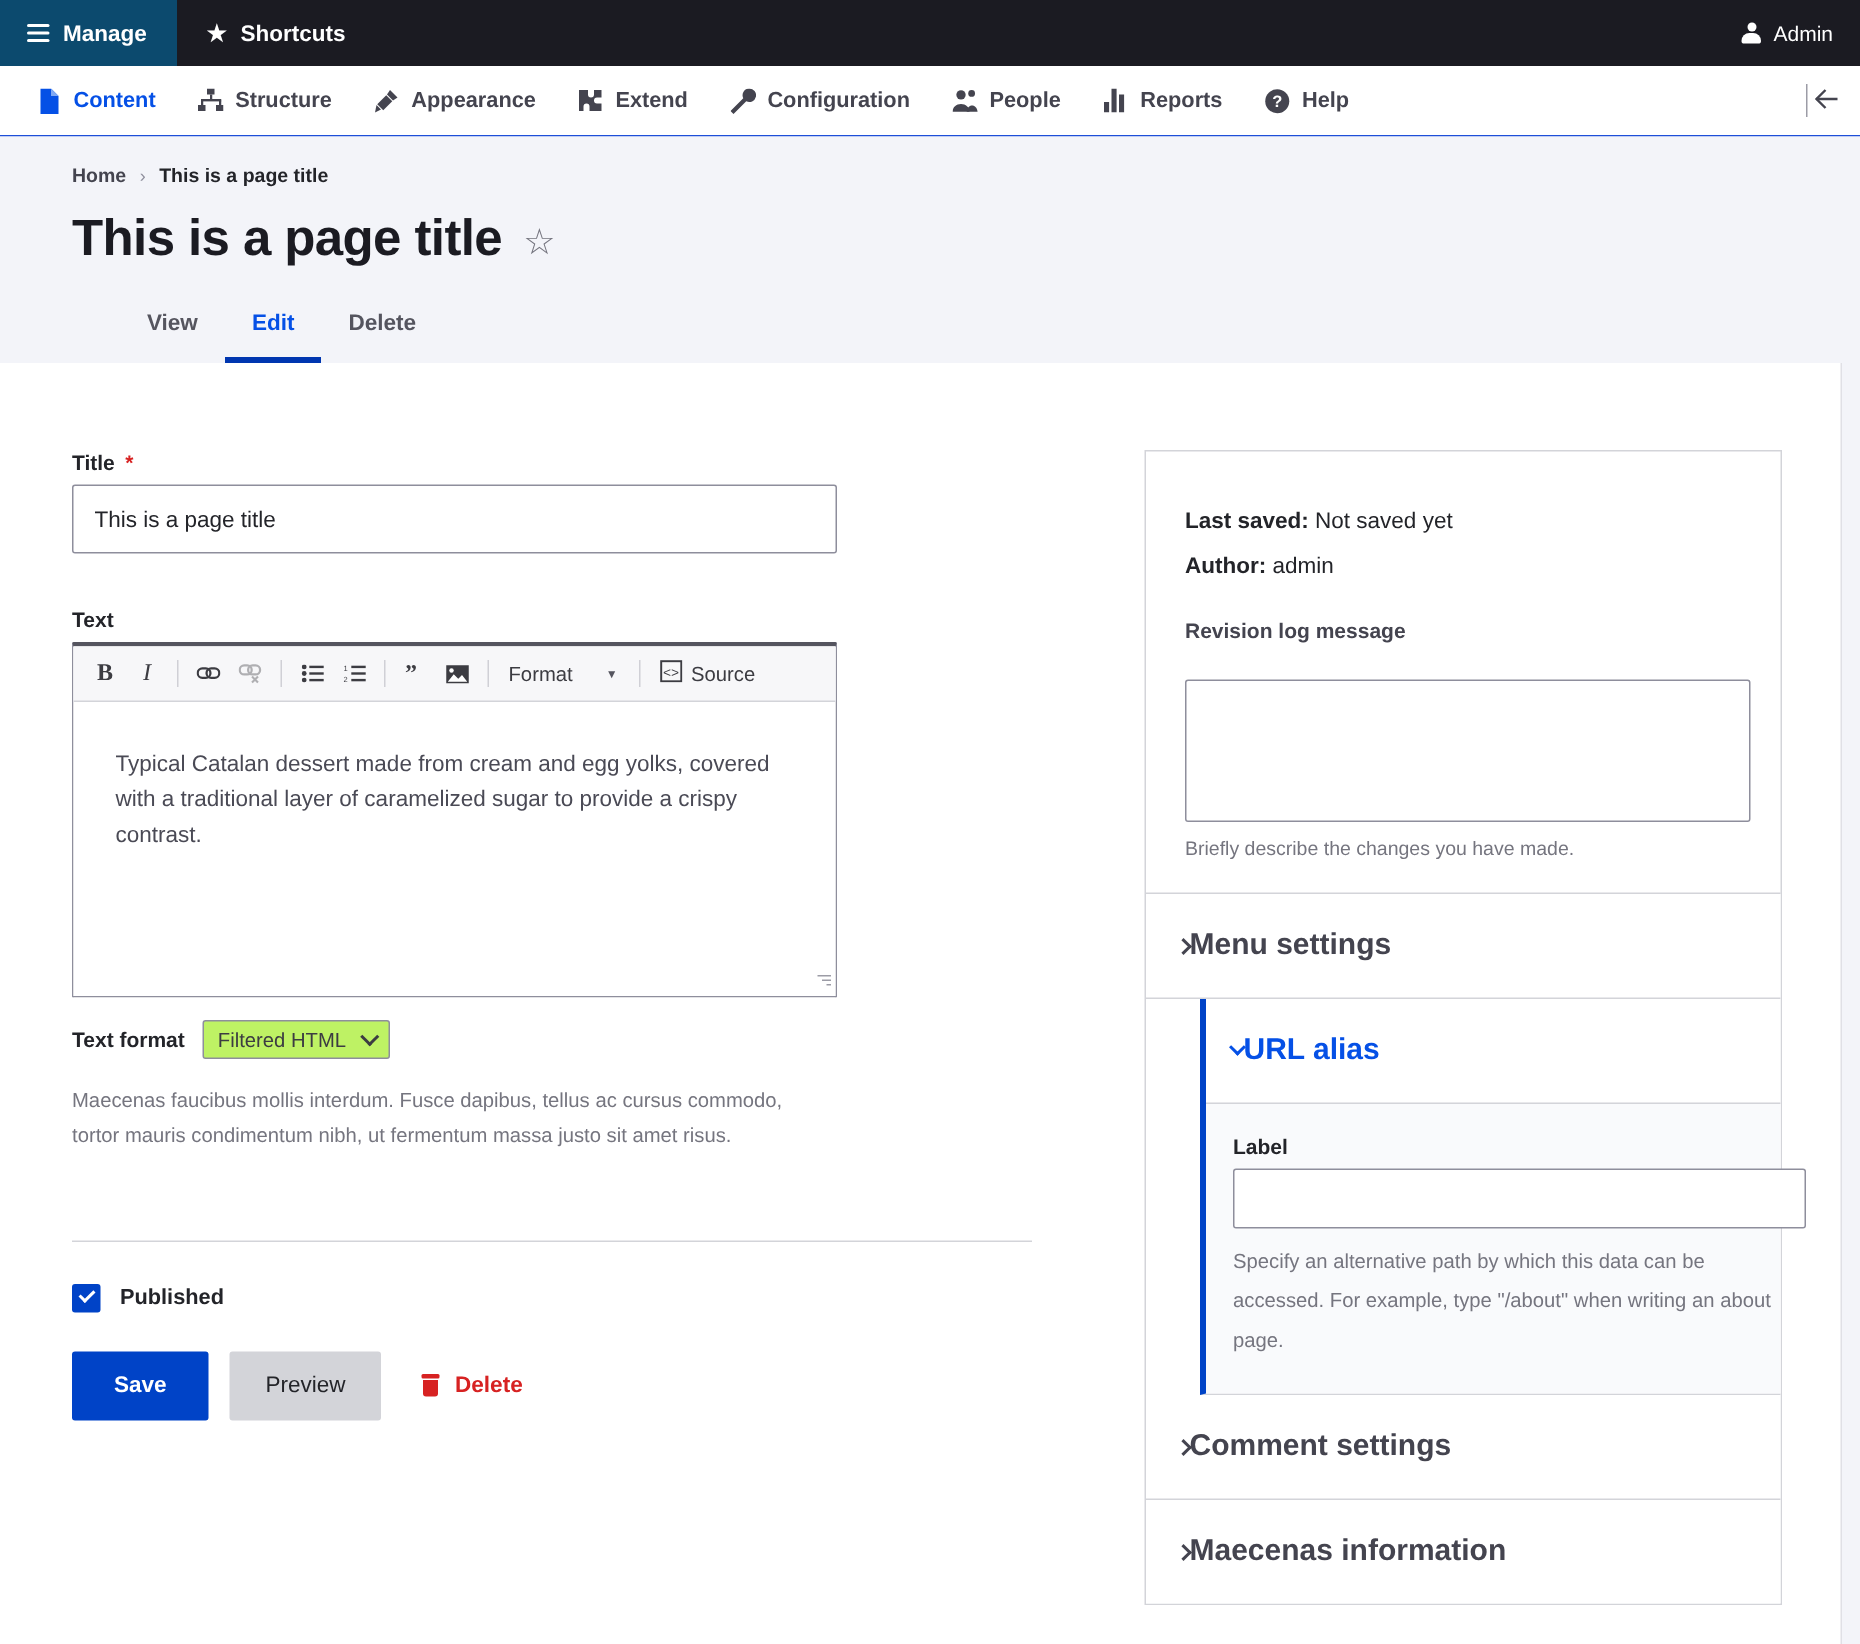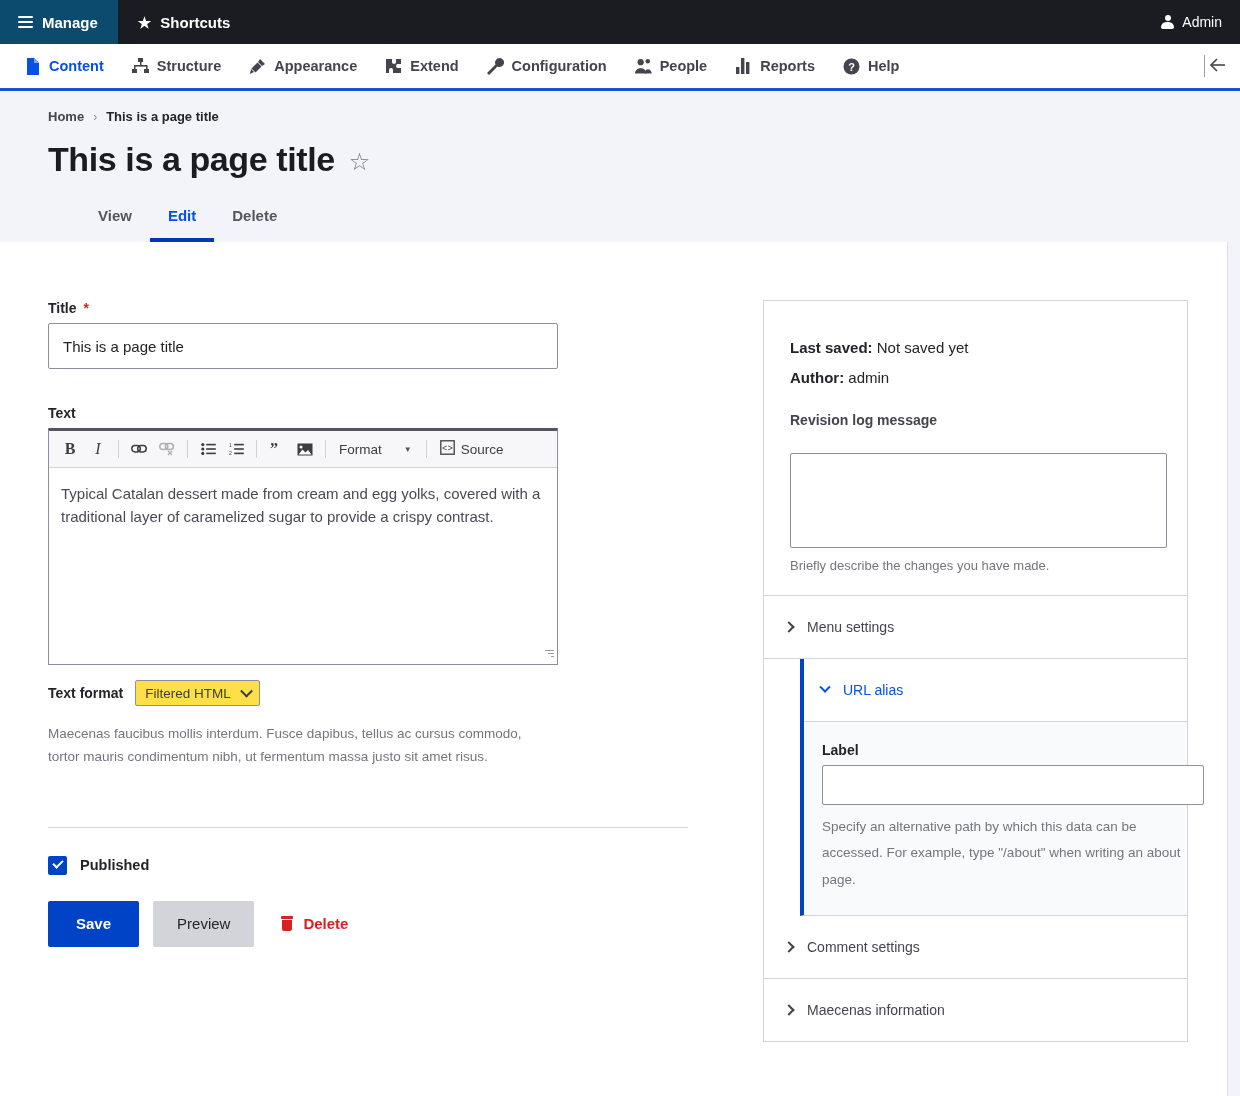--- a/index.html
+++ b/index.html
@@ -62,21 +62,21 @@
   .person-icon::after {
     content: ""; position: absolute; bottom: 1px; left: 0;
     width: 13px; height: 7px; background: #fff;
     border-radius: 6px 6px 2px 2px;
   }
 
   
   .toolbar-nav {
     height: 47px;
     background: #fff;
-    border-bottom: 3px solid #1d4ed8;
+    border-bottom: 1px solid #1d4ed8;
     display: flex;
     align-items: stretch;
     padding-left: 10px;
     position: relative;
   }
   .nav-item {
     display: flex;
     align-items: center;
     gap: 8px;
     padding: 0 14px;
@@ -226,21 +226,21 @@
     padding: 0 6px; height: 25px; cursor: pointer;
     font-size: 13.5px; color: #3c3c42;
   }
   .editor-body {
     min-height: 196px;
     padding: 14px 15px 10px 12px;
     font-size: 15px;
     line-height: 1.55;
     color: #4a4a55;
   }
-  .editor-body p { margin: 0; }
+  .editor-body p { margin: 16px; }
   .resize-handle {
     position: absolute;
     right: 3px; bottom: 3px;
     width: 11px; height: 11px;
     cursor: nwse-resize;
   }
   .resize-handle span { display:block; height:1px; background:#9c9ca6; margin-left:auto; }
   .resize-handle span:nth-child(1){ width:9px; margin-bottom:2px;}
   .resize-handle span:nth-child(2){ width:6px; margin-bottom:2px;}
   .resize-handle span:nth-child(3){ width:3px;}
@@ -248,21 +248,21 @@
   
   .format-row {
     display: flex; align-items: center; gap: 12px;
     margin-top: 15px;
   }
   .format-row .lbl { font-size: 14px; font-weight: 700; color: #232429; }
   .select-wrap {
     position: relative;
     border: 1px solid #8e8e9c;
     border-radius: 2px;
-    background: #fde047;
+    background: #bef264;
     height: 26px;
     display: flex; align-items: center;
     padding: 0 28px 0 9px;
     cursor: pointer;
   }
   .select-wrap .val { font-size: 13.5px; color: #3c3c42; white-space: nowrap; }
   .select-wrap .chev {
     position: absolute; right: 8px; top: 50%;
     width: 9px; height: 9px;
     border-right: 2px solid #3c3c42;
@@ -369,25 +369,25 @@
     display: block;
   }
   .rev-help { font-size: 13px; color: #75757f; margin-top: 10px; }
 
   .accordion-item {
     border-bottom: 1px solid #d3d4d9;
     background: #fff;
   }
   .accordion-item:last-child { border-bottom: none; }
   .accordion-head {
-    display: flex; align-items: center; gap: 14px;
+    display: flex; align-items: center; 
     padding: 23px 24px 23px 21px;
     cursor: pointer;
-    font-size: 14px;
-    font-weight: 400;
+    font-size: 20px;
+    font-weight: 700;
     color: #44444f;
   }
   .accordion-item.open > .accordion-head { color: #0550e6; }
   .accordion-item.open { border-left: 4px solid #0043c7; margin-left: 36px; }
   .accordion-item.open > .accordion-head { padding-left: 17px; }
   .chev-r {
     width: 8px; height: 8px;
     border-right: 2.3px solid #44444f;
     border-bottom: 2.3px solid #44444f;
     transform: rotate(-45deg);

